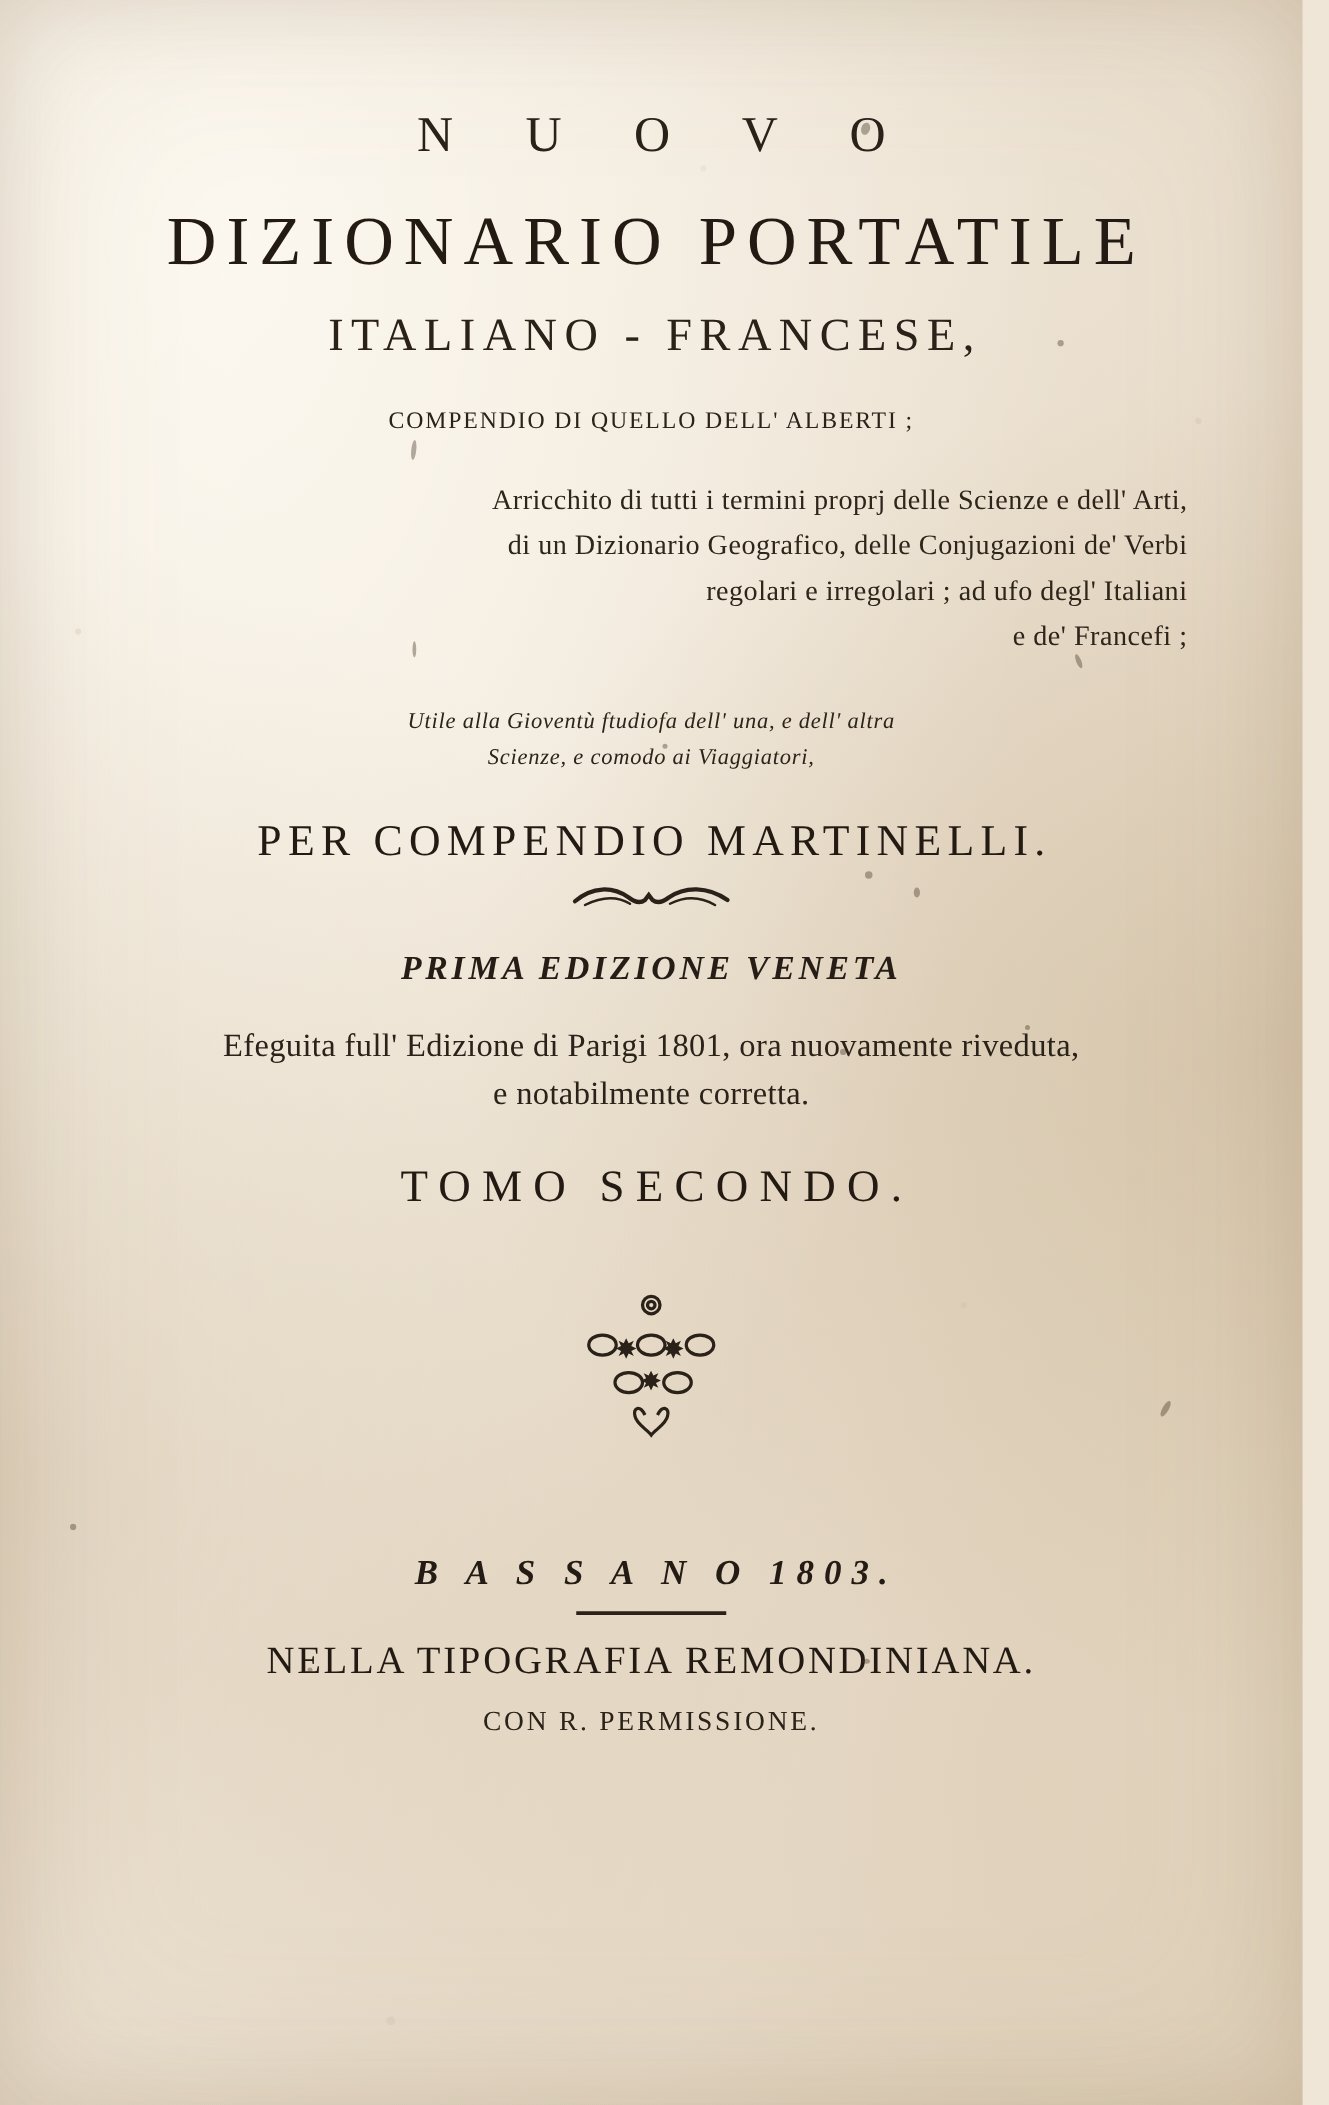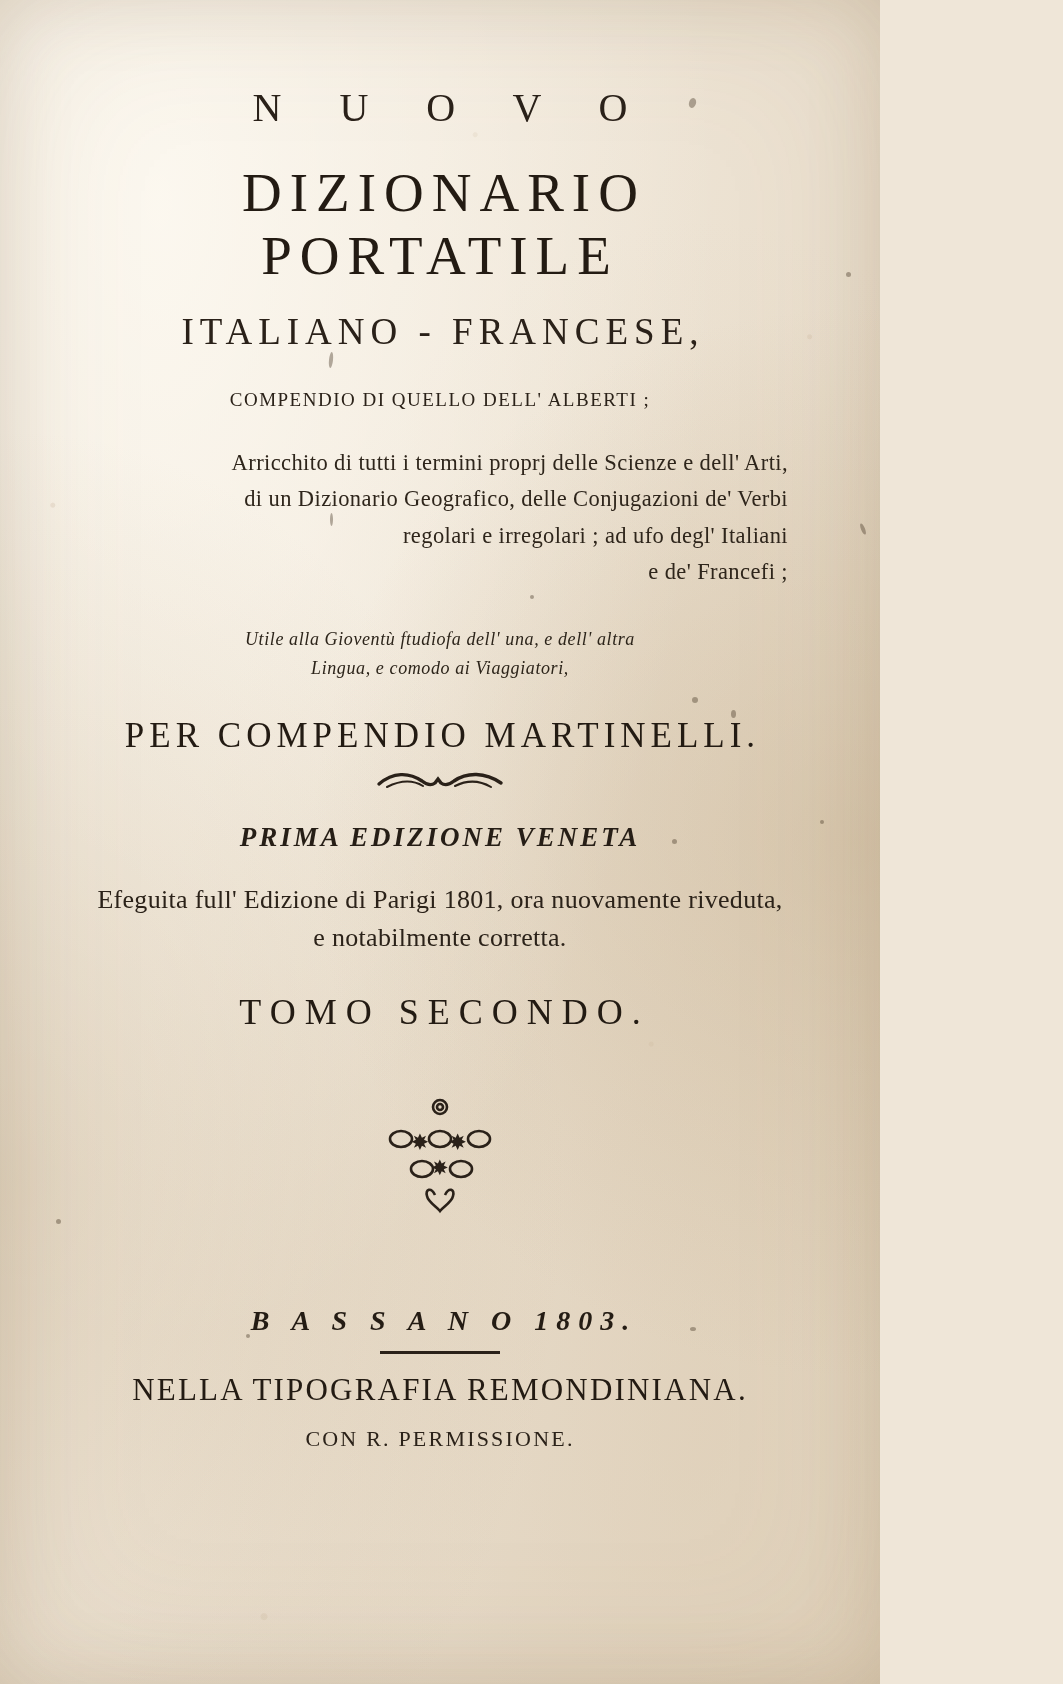--- a/index.html
+++ b/index.html
@@ -11,21 +11,21 @@
     height: 1684px;
     background: #efe6d8;
     font-family: "Liberation Serif", serif;
     color: #241c14;
     overflow: hidden;
   }
 
   
   .page {
     position: relative;
-    width: 880px;
+    width: 1042px;
     height: 1684px;
     background:
       radial-gradient(ellipse at 18% 12%, rgba(255,252,245,0.75) 0%, rgba(255,252,245,0) 55%),
       radial-gradient(ellipse at 80% 85%, rgba(214,196,170,0.45) 0%, rgba(214,196,170,0) 60%),
       linear-gradient(105deg, #f3ece0 0%, #f0e7d9 35%, #eadfce 70%, #e6d9c4 100%);
     overflow: hidden;
   }
   
   .page::before {
     content: "";
@@ -224,21 +224,21 @@
 
     <div class="blurb">
       <p class="ln">Arricchito di tutti i termini proprj delle Scienze e dell' Arti,</p>
       <p class="ln">di un Dizionario Geografico, delle Conjugazioni de' Verbi</p>
       <p class="ln">regolari e irregolari ; ad ufo degl' Italiani</p>
       <p class="ln">e de' Francefi ;</p>
     </div>
 
     <div class="italic-block">
       <p class="ln">Utile alla Gioventù ftudiofa dell' una, e dell' altra</p>
-      <p class="ln">Lingua, e comodo ai Viaggiatori,</p>
+      <p class="ln">Scienze, e comodo ai Viaggiatori,</p>
     </div>
 
     <p class="ln t-author">PER COMPENDIO MARTINELLI.</p>
 
     <svg class="orn-wave" viewBox="0 0 130 26">
       <path d="M4 14 C 18 2, 34 2, 47 11 C 52 15, 56 16, 60 13 L63 9 L66 13 C 70 16, 74 15, 79 11 C 92 2, 110 2, 126 13" fill="none" stroke="#2a2119" stroke-width="3.4" stroke-linecap="round"></path>
       <path d="M12 17 C 26 10, 38 10, 48 16" fill="none" stroke="#2a2119" stroke-width="2" stroke-linecap="round"></path>
       <path d="M80 16 C 92 10, 104 10, 116 17" fill="none" stroke="#2a2119" stroke-width="2" stroke-linecap="round"></path>
     </svg>
 

